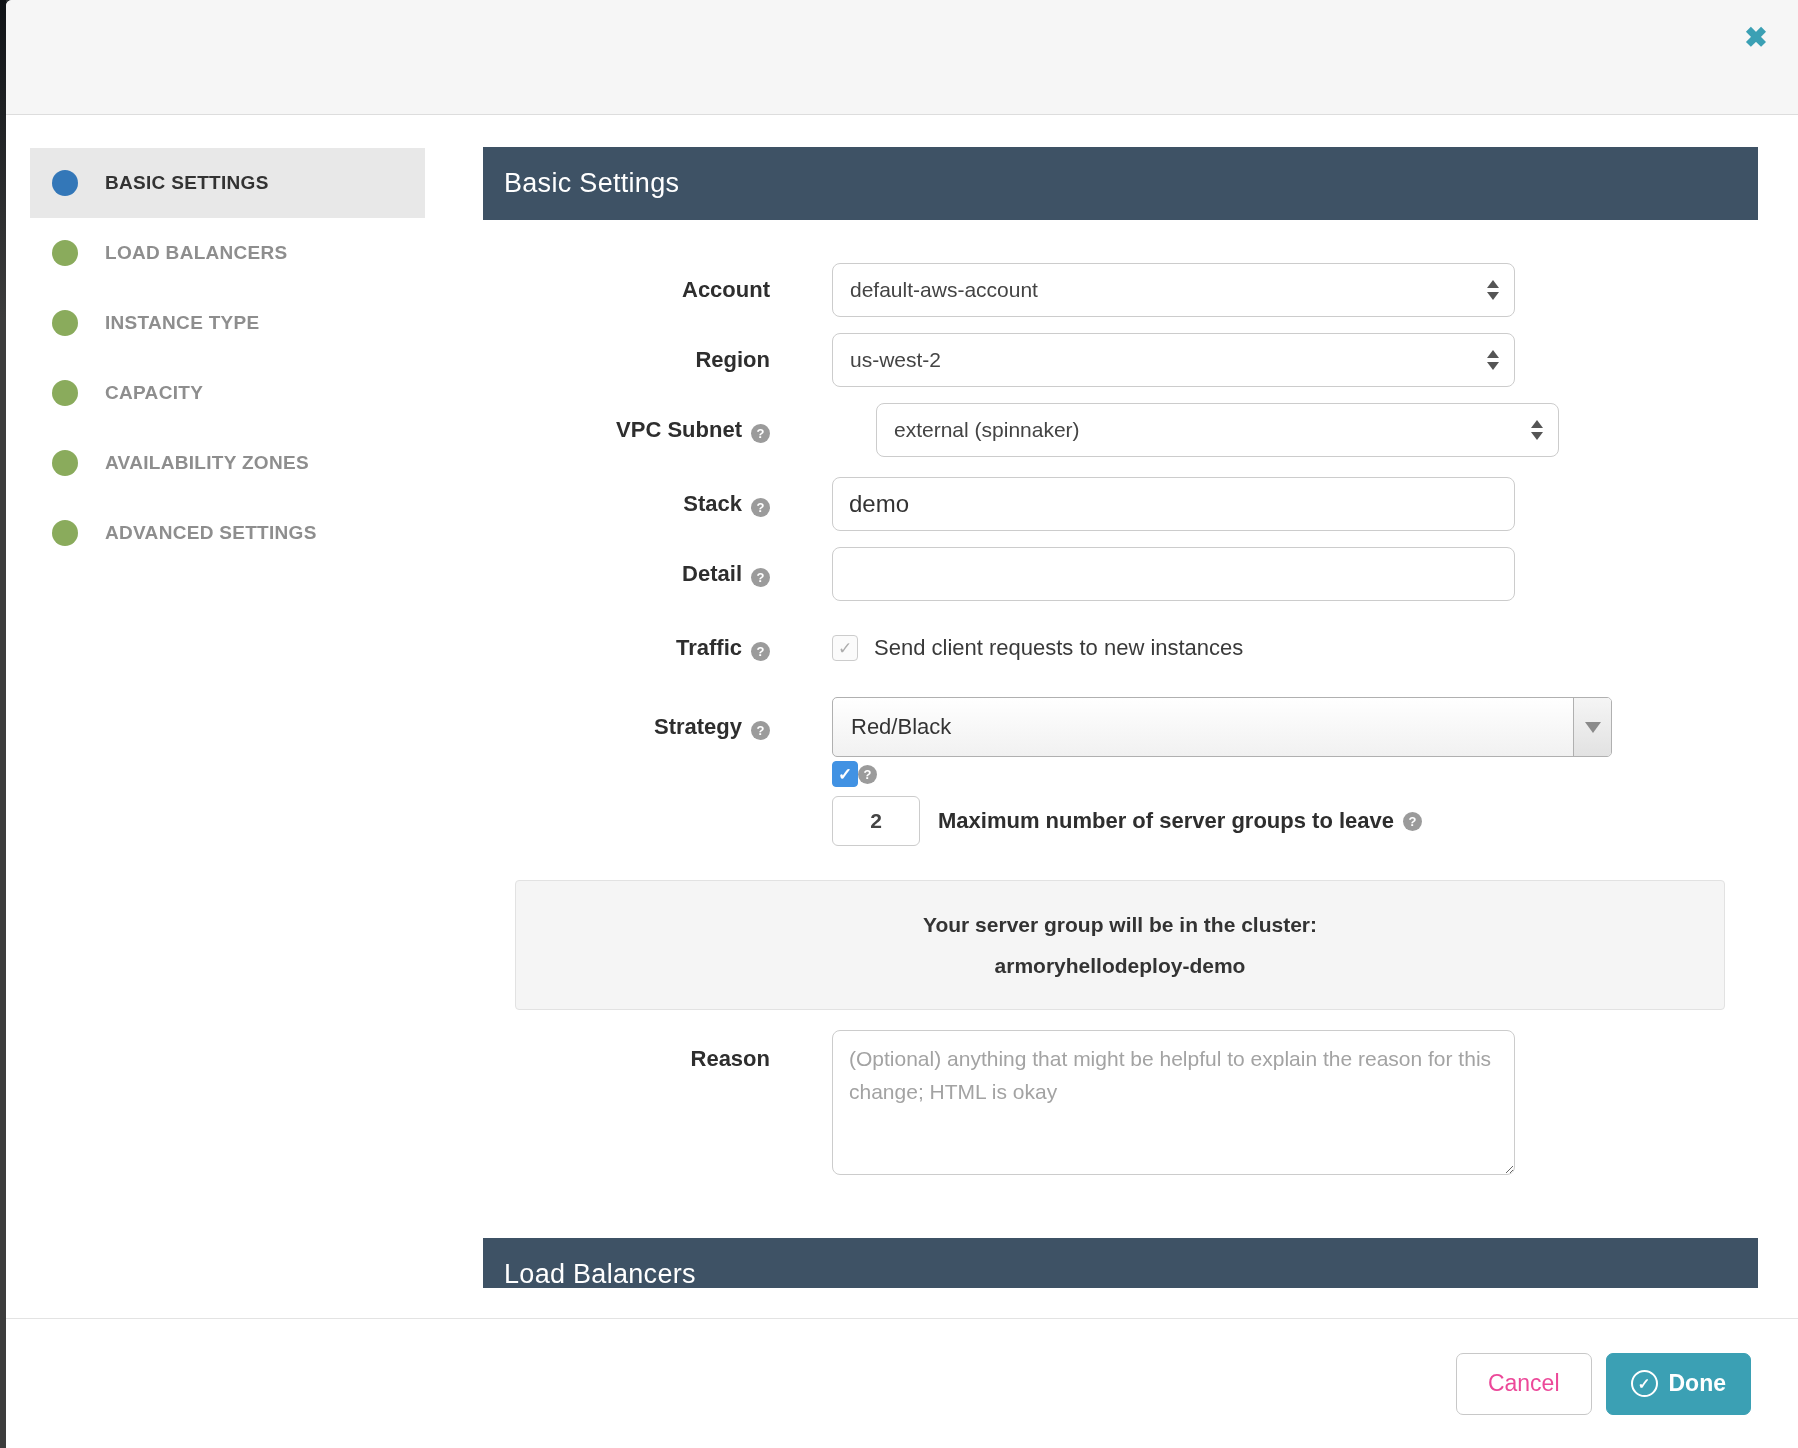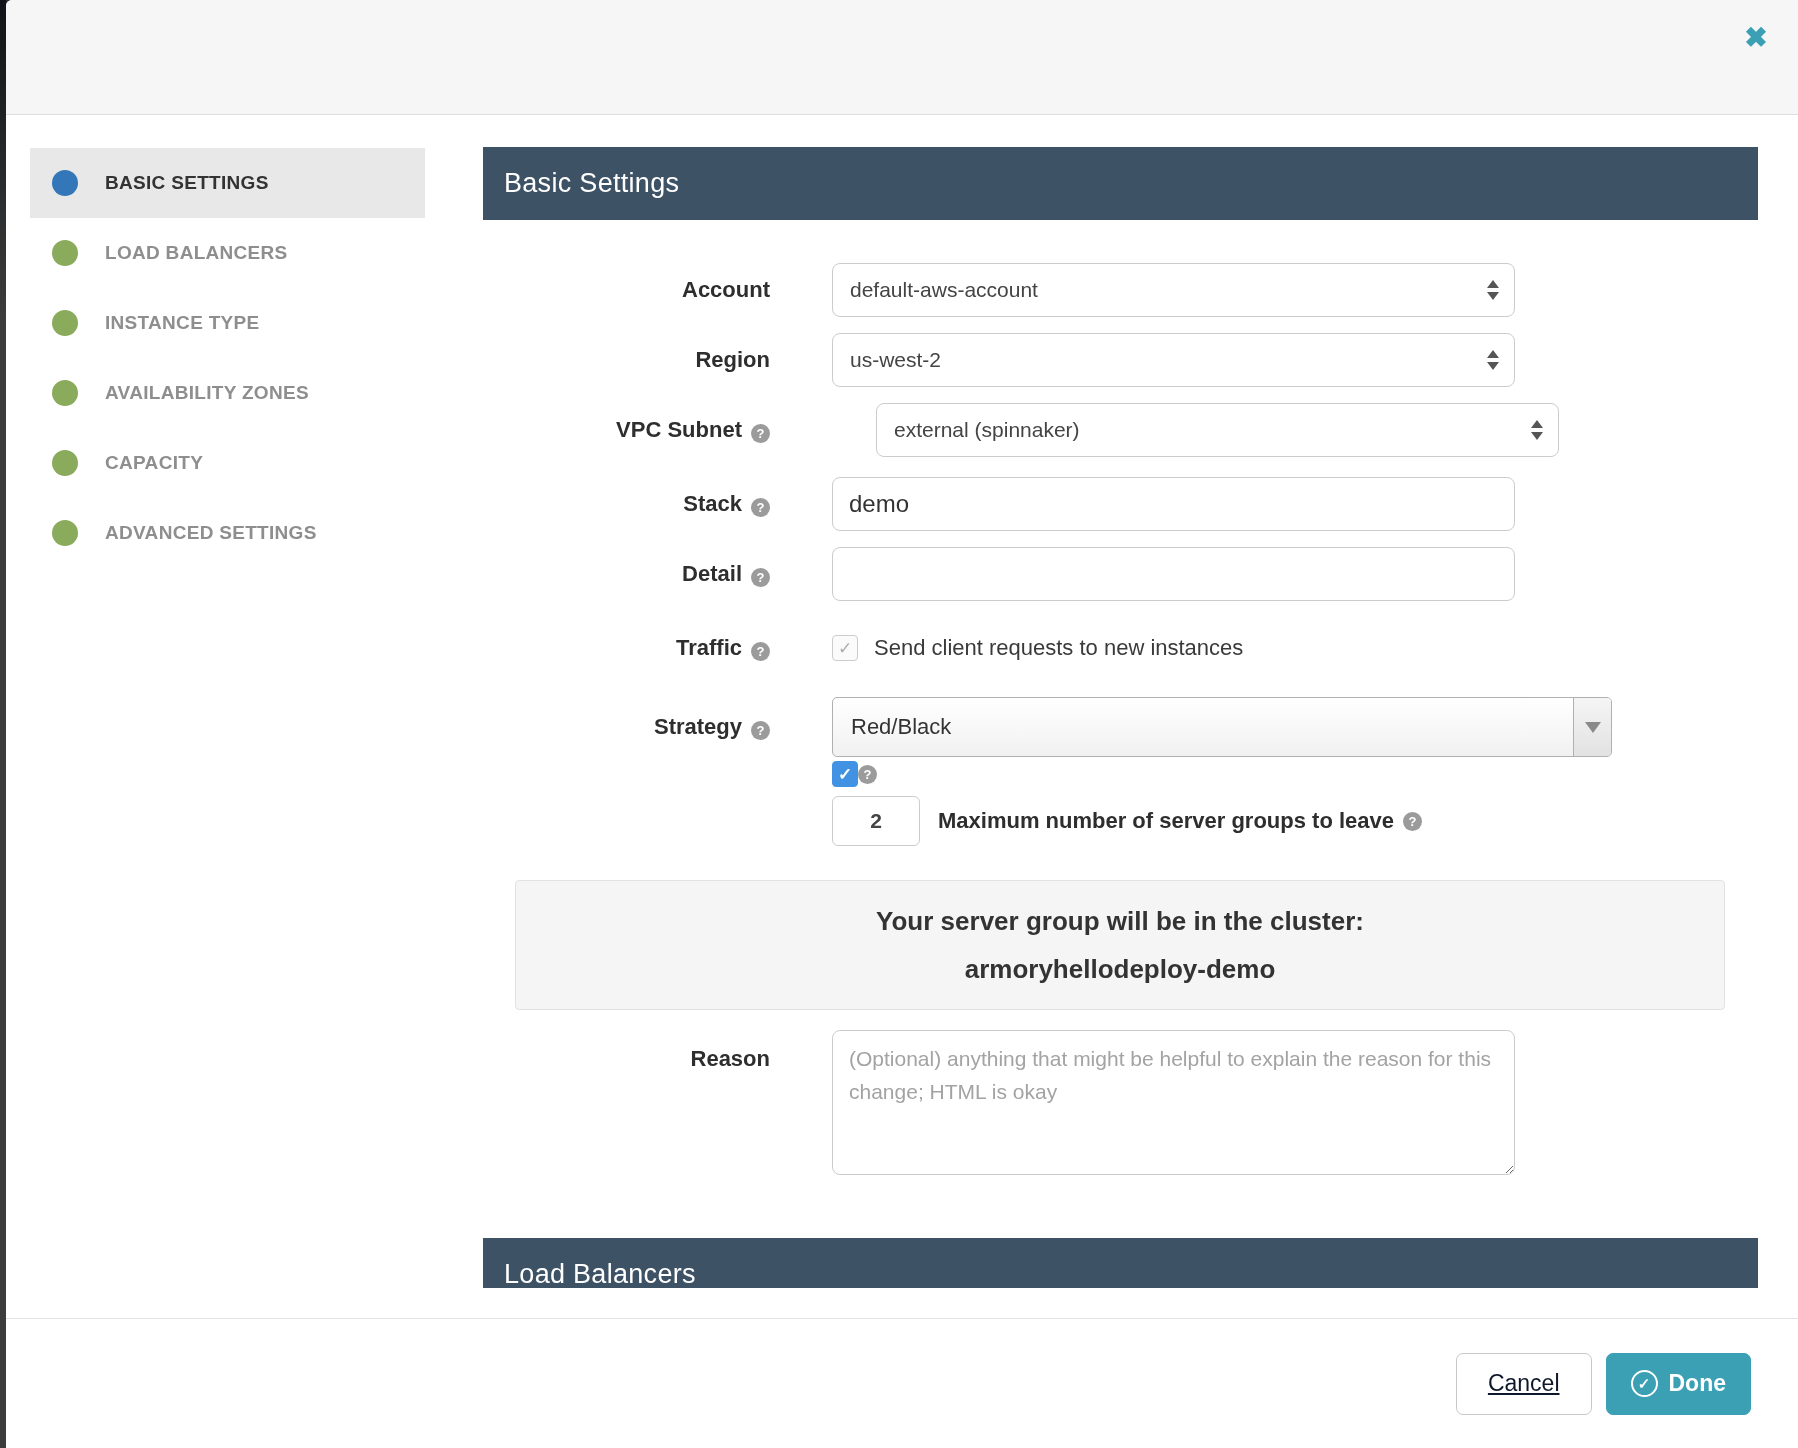--- a/index.html
+++ b/index.html
@@ -112,40 +112,40 @@
     width:88px;height:50px;border:1px solid #ccc;border-radius:6px;
     font-family:"Liberation Sans",sans-serif;font-size:21px;font-weight:700;color:#444;
     text-align:center;outline:none;
   }
   .max-label{font-size:22px;font-weight:700;color:#2e2e2e;margin:0 9px 0 18px;}
   .info-box{
     position:absolute;left:32px;top:765px;width:1210px;height:130px;
     background:#f5f5f5;border:1px solid #e2e2e2;border-radius:4px;
     display:flex;flex-direction:column;align-items:center;justify-content:center;gap:17px;
   }
-  .info-box .line{font-size:26px;font-weight:700;color:#333;}
+  .info-box .line{font-size:21px;font-weight:700;color:#333;}
   .reason-area{
     width:683px;height:145px;border:1px solid #ccc;border-radius:8px;
     font-family:"Liberation Sans",sans-serif;font-size:21px;color:#333;
     padding:12px 16px;resize:both;outline:none;line-height:1.55;
   }
   .reason-area::placeholder{color:#a3a3a3;}
   .row-reason .fl{align-self:flex-start;padding-top:16px;}
   
   .modal-gap{height:30px;background:#fff;}
   .modal-footer{
     height:130px;background:#fff;border-top:1px solid #e3e3e3;
     display:flex;align-items:center;justify-content:flex-end;
     padding-right:47px;gap:14px;
   }
   .btn{
     height:62px;border-radius:7px;font-family:"Liberation Sans",sans-serif;
     font-size:23px;display:flex;align-items:center;justify-content:center;cursor:pointer;
   }
-  .btn-cancel{background:#fff;border:1px solid #c8c8c8;color:#0f172a;padding:0 31px;text-decoration:underline;}
+  .btn-cancel{background:#fff;border:1px solid #c8c8c8;color:#ec4899;padding:0 31px;}
   .btn-done{
     background:var(--accent);border:1px solid var(--accent);color:#fff;
     font-weight:700;padding:0 24px;gap:11px;
   }
   .done-icon{
     width:27px;height:27px;border:2.5px solid #fff;border-radius:50%;
     display:flex;align-items:center;justify-content:center;
     font-size:15px;font-weight:700;color:#fff;
   }
 </style>
@@ -170,25 +170,25 @@
       <div class="side-item">
         <span class="dot"></span>
         <span class="side-label">LOAD BALANCERS</span>
       </div>
       <div class="side-item">
         <span class="dot"></span>
         <span class="side-label">INSTANCE TYPE</span>
       </div>
       <div class="side-item">
         <span class="dot"></span>
+        <span class="side-label">CAPACITY</span>
+      </div>
+      <div class="side-item">
+        <span class="dot"></span>
         <span class="side-label">AVAILABILITY ZONES</span>
-      </div>
-      <div class="side-item">
-        <span class="dot"></span>
-        <span class="side-label">CAPACITY</span>
       </div>
       <div class="side-item">
         <span class="dot"></span>
         <span class="side-label">ADVANCED SETTINGS</span>
       </div>
     </div>
 
     <div class="content">
 
       <div class="section-header sh-basic">Basic Settings</div>

